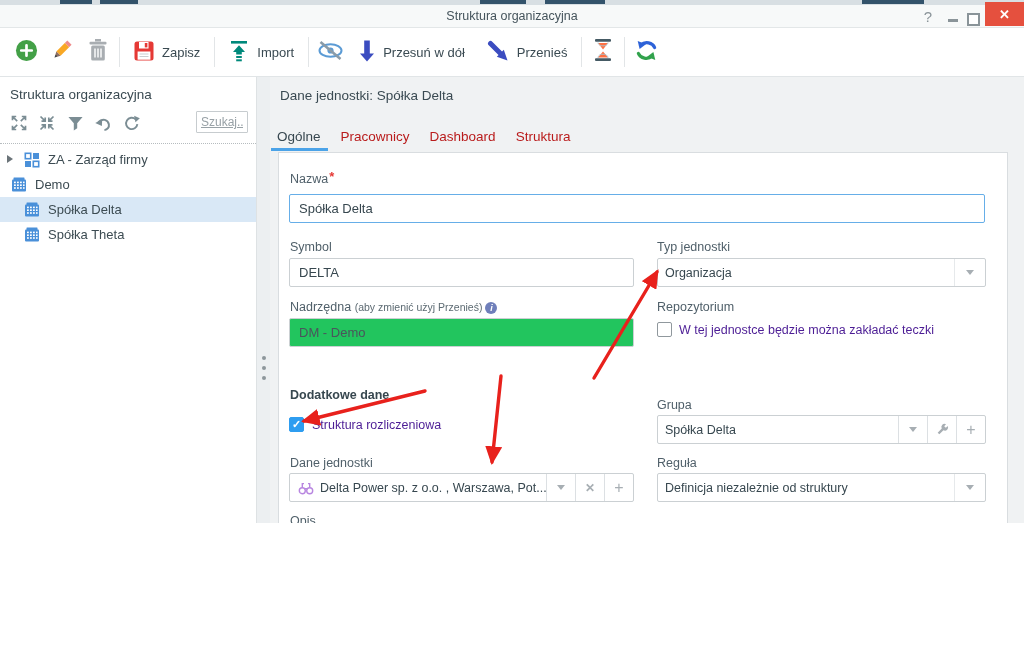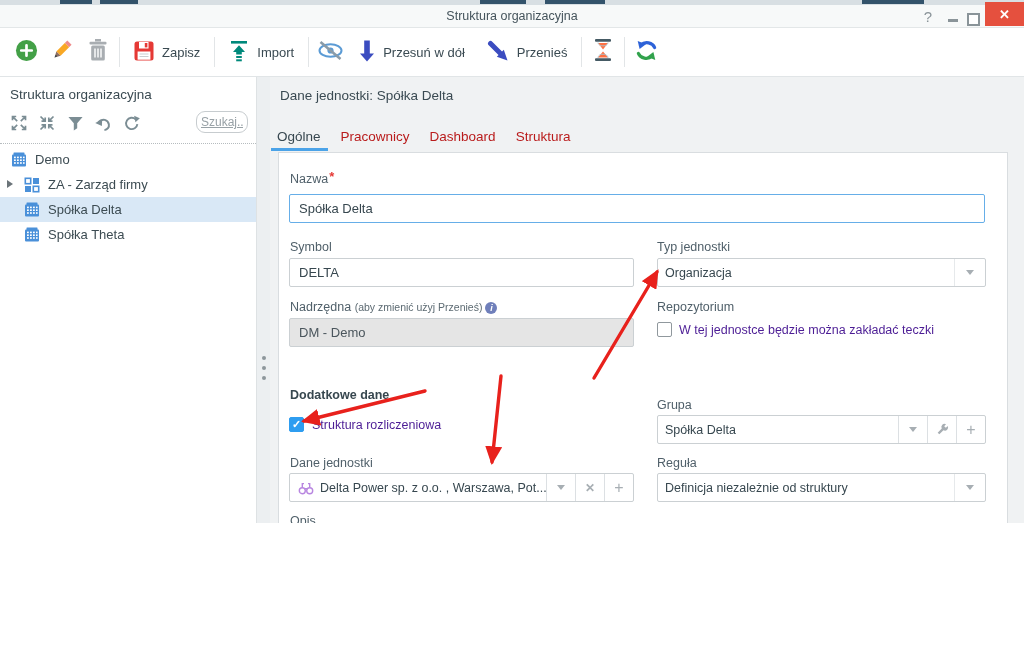--- a/index.html
+++ b/index.html
@@ -20,21 +20,21 @@
   .toolbar{position:absolute;top:28px;left:0;right:0;height:48px;background:#fff;border-bottom:1px solid #e1e5e7;
            display:flex;align-items:center;padding-left:8px;}
   .icon-btn{width:36px;height:40px;display:flex;align-items:center;justify-content:center;cursor:pointer;}
   .tbtn{display:flex;align-items:center;gap:8px;padding:0 11px;height:40px;font-size:13px;color:#3a4a52;cursor:pointer;white-space:nowrap;}
   .tsep{width:1px;height:30px;background:#e2e5e7;margin:0 3px;}
   
   .sidebar{position:absolute;top:77px;left:0;width:256px;bottom:0;background:#fff;border-right:1px solid #dee2e4;}
   .sb-title{position:absolute;top:10px;left:10px;font-size:13.5px;font-weight:500;color:#3a4a52;}
   .sb-tools{position:absolute;top:36px;left:8px;display:flex;gap:6px;align-items:center;}
   .sb-tools .sbi{width:22px;height:20px;display:flex;align-items:center;justify-content:center;cursor:pointer;}
-  .sb-search{position:absolute;top:34px;right:8px;width:52px;height:22px;border:1px solid #c7cccf;border-radius:9px;
+  .sb-search{position:absolute;top:34px;right:8px;width:52px;height:22px;border:1px solid #c7cccf;border-radius:1px;
              font-size:12px;color:#98a1a6;padding:1px 4px;box-sizing:border-box;font-family:"Liberation Sans",sans-serif;text-decoration:underline;}
   .sb-search::placeholder{color:#98a1a6;opacity:1;}
   .sb-sep{position:absolute;top:66px;left:0;right:0;border-top:1px dotted #b6bcbf;}
   .tree{position:absolute;top:70px;left:0;right:0;}
   .tree-row{height:25px;display:flex;align-items:center;font-size:13px;color:#3c4b52;position:relative;cursor:pointer;}
   .tree-row.selected{background:#d9e8f6;}
   .tree-row .ticon{margin-right:8px;display:flex;}
   .tree-row.root{padding-left:11px;}
   .tree-row.child{padding-left:24px;}
   .expander{position:absolute;left:7px;top:8px;width:0;height:0;border-left:6px solid #6b7479;
@@ -50,21 +50,21 @@
   .tab.active{color:#37474f;}
   .tab.active::after{content:"";position:absolute;left:-6px;right:-7px;bottom:-3px;height:3px;background:#4ba3e8;}
   .card{position:absolute;left:8px;top:75px;width:730px;height:499px;background:#fff;border:1px solid #d9dde0;box-sizing:border-box;}
   .flabel{position:absolute;font-size:12.5px;color:#50606a;white-space:nowrap;}
   .flabel .hint{font-size:10.5px;color:#5c6a72;}
   .flabel b{font-weight:700;color:#37474f;}
   .req{color:#e53935;font-weight:700;font-size:13px;position:relative;top:-2px;margin-left:1px;}
   .inp{position:absolute;height:29px;box-sizing:border-box;border:1px solid #cbd0d3;border-radius:2px;background:#fff;
        font-size:13px;color:#37474f;padding:0 9px;font-family:"Liberation Sans",sans-serif;}
   .inp.focus{border-color:#66aee8;}
-  .inp.disabled{background:#e5e5e5;color:#4a555c;}
+  .inp.disabled{background:#22c55e;color:#4a555c;}
   .combo{position:absolute;height:29px;box-sizing:border-box;background:#fff;border:1px solid #cbd0d3;border-radius:2px;
          display:flex;align-items:center;font-size:12.5px;color:#37474f;cursor:pointer;}
   .combo .txt{flex:1;padding:0 7px;white-space:nowrap;overflow:hidden;}
   .combo .cell{width:28px;align-self:stretch;border-left:1px solid #dcе0e3;border-left:1px solid #dce0e3;
                display:flex;align-items:center;justify-content:center;color:#a7aeb3;cursor:pointer;}
   .caret{width:0;height:0;border-top:5px solid #a7aeb3;border-left:4.5px solid transparent;border-right:4.5px solid transparent;}
   .cell.glyph{font-size:12px;font-weight:700;}
   .cell.plus{font-size:16px;font-weight:400;}
   .cbx{position:absolute;width:15px;height:15px;box-sizing:border-box;border:1.5px solid #90989d;border-radius:2px;background:#fff;cursor:pointer;}
   .cbx.checked{background:#2e9df0;border-color:#2e9df0;color:#fff;display:flex;align-items:center;justify-content:center;
@@ -236,20 +236,36 @@
       <span class="sbi">
         <svg width="17" height="17" viewBox="0 0 18 18">
             <path d="M13.4 4.6 A6 6 0 1 0 15.2 9.6" fill="none" stroke="#7b8d94" stroke-width="2"></path>
             <polygon points="11.8,0.8 13.2,7.8 17.8,3.4" fill="#7b8d94"></polygon>
           </svg>
       </span>
     </div>
     <input class="sb-search" placeholder="Szukaj.." style="">
     <div class="sb-sep"></div>
     <div class="tree">
+      <div class="tree-row child">
+        <span class="expander"></span>
+        <span class="ticon">
+          <svg width="16" height="16" viewBox="0 0 16 16">
+              <g fill="none" stroke="#4a90d9" stroke-width="1.6">
+                <rect x="1.3" y="1.3" width="5.4" height="5.4"></rect>
+                <rect x="9.3" y="9.3" width="5.4" height="5.4"></rect>
+              </g>
+              <g fill="#4a90d9">
+                <rect x="9" y="1" width="6" height="6"></rect>
+                <rect x="1" y="9" width="6" height="6"></rect>
+              </g>
+            </svg>
+        </span>
+        <span>ZA - Zarząd firmy</span>
+      </div>
       <div class="tree-row root">
         <span class="ticon">
           <svg width="16" height="15" viewBox="0 0 16 15">
               <rect x="2.5" y="0.5" width="11" height="3" rx="0.5" fill="#4a90d9"></rect>
               <rect x="1" y="2.5" width="14" height="12" rx="1" fill="#4a90d9"></rect>
               <g fill="#fff">
                 <rect x="3" y="4.6" width="1.8" height="1.6"></rect>
                 <rect x="6" y="4.6" width="1.8" height="1.6"></rect>
                 <rect x="9" y="4.6" width="1.8" height="1.6"></rect>
                 <rect x="12" y="4.6" width="1.6" height="1.6"></rect>
@@ -259,36 +275,20 @@
                 <rect x="12" y="7.4" width="1.6" height="1.6"></rect>
                 <rect x="3" y="10.2" width="1.8" height="1.6"></rect>
                 <rect x="6" y="10.2" width="1.8" height="1.6"></rect>
                 <rect x="9" y="10.2" width="1.8" height="1.6"></rect>
                 <rect x="12" y="10.2" width="1.6" height="1.6"></rect>
               </g>
             </svg>
         </span>
         <span>Demo</span>
       </div>
-      <div class="tree-row child">
-        <span class="expander"></span>
-        <span class="ticon">
-          <svg width="16" height="16" viewBox="0 0 16 16">
-              <g fill="none" stroke="#4a90d9" stroke-width="1.6">
-                <rect x="1.3" y="1.3" width="5.4" height="5.4"></rect>
-                <rect x="9.3" y="9.3" width="5.4" height="5.4"></rect>
-              </g>
-              <g fill="#4a90d9">
-                <rect x="9" y="1" width="6" height="6"></rect>
-                <rect x="1" y="9" width="6" height="6"></rect>
-              </g>
-            </svg>
-        </span>
-        <span>ZA - Zarząd firmy</span>
-      </div>
       <div class="tree-row child selected">
         <span class="ticon">
           <svg width="16" height="15" viewBox="0 0 16 15">
               <rect x="2.5" y="0.5" width="11" height="3" rx="0.5" fill="#4a90d9"></rect>
               <rect x="1" y="2.5" width="14" height="12" rx="1" fill="#4a90d9"></rect>
               <g fill="#fff">
                 <rect x="3" y="4.6" width="1.8" height="1.6"></rect>
                 <rect x="6" y="4.6" width="1.8" height="1.6"></rect>
                 <rect x="9" y="4.6" width="1.8" height="1.6"></rect>
                 <rect x="12" y="4.6" width="1.6" height="1.6"></rect>

